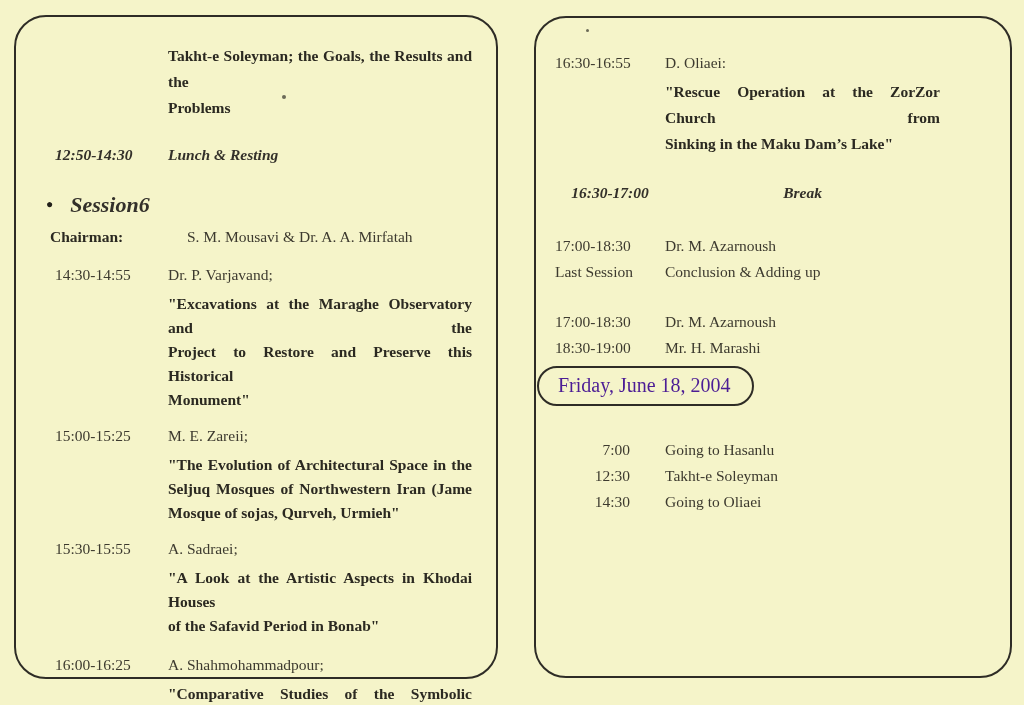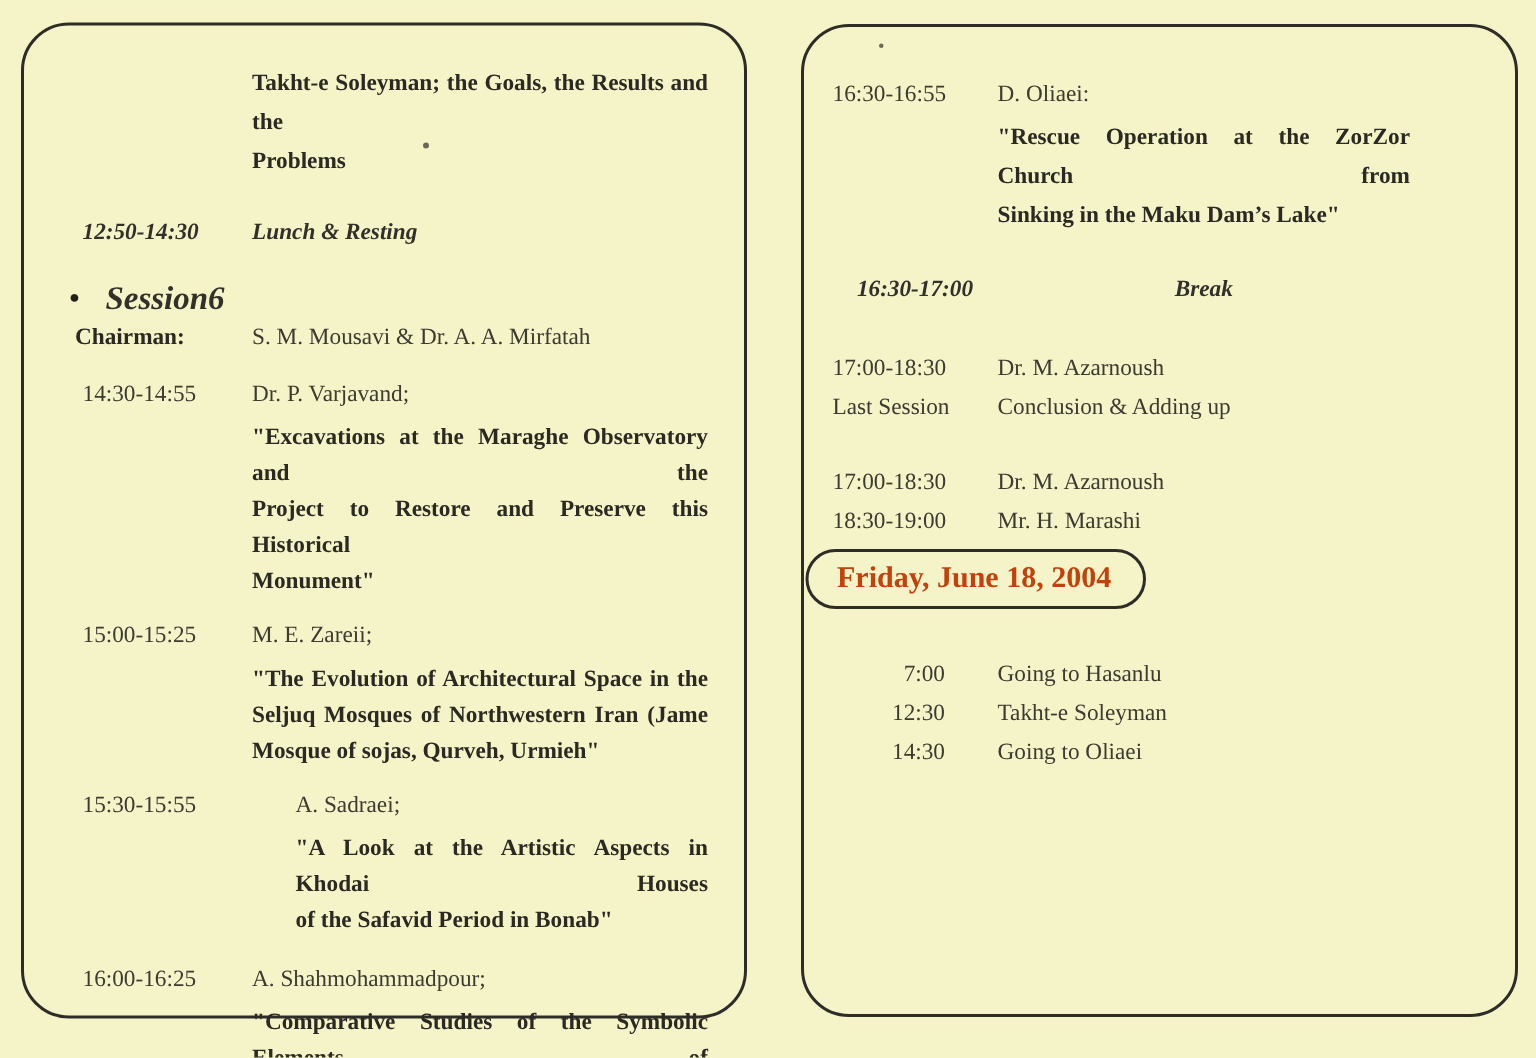--- a/index.html
+++ b/index.html
@@ -27,44 +27,44 @@
   .ital{font-style:italic;font-weight:bold;color:#33302a;}
 
   .intro-title{margin-left:113px;}
   .title{font-weight:bold;color:#2b2921;}
   .title .jl{text-align:justify;text-align-last:justify;}
   .title .last{text-align-last:left;}
   .lh26 .jl,.lh26 .last{line-height:26px;font-size:15.5px;}
   .lh24 .jl,.lh24 .last{line-height:24px;font-size:15.5px;}
 
   .lunch-row{margin-top:23px;}
-  .session-row{margin:20px 0 0 -9px;font-size:22px;line-height:24px;}
+  .session-row{margin:20px 0 0 -9px;font-size:22px;line-height:36px;}
   .session-row .bullet{font-size:12px;vertical-align:4px;margin-right:17px;font-style:normal;color:#22201a;}
-  .chairman-row{margin-top:3px;}
+  .chairman-row{margin-top:3px;gap:19px;}
   .chairman-row .time{margin-left:-5px;}
 
   .talk1{margin-top:16px;}
   .talk2{margin-top:13px;}
-  .talk3{margin-top:13px;gap:29px;}
+  .talk3{margin-top:13px;}
   .talk4{margin-top:16px;}
   .speaker{margin-bottom:6px;}
   .page-right .speaker{margin-bottom:5px;}
 
   .break-row{margin-top:25px;text-align:center;}
   .sched{line-height:26px;}
   .sched-gap{margin-top:24px;}
   .sched1{margin-top:29px;}
 
   .day-box{
     display:inline-block;
     margin:5px 0 0 -18px;
     border:2.5px solid #2e2c26;
     border-radius:20px;
     padding:4px 21px 6px 19px;
-    font-size:20px;font-weight:bold;color:#c2410c;
+    font-size:20px;font-weight:normal;color:#4c1d95;
     line-height:26px;
     box-sizing:border-box;
   }
   .trips{margin-top:31px;}
   .trip .time-s{display:inline-block;width:75px;text-align:right;}
   .trip{line-height:26px;}
 
   .speck{position:absolute;background:#6b6a58;border-radius:50%;}
   .speck1{left:282px;top:95px;width:4px;height:4px;}
   .speck2{left:586px;top:29px;width:3px;height:3px;}

